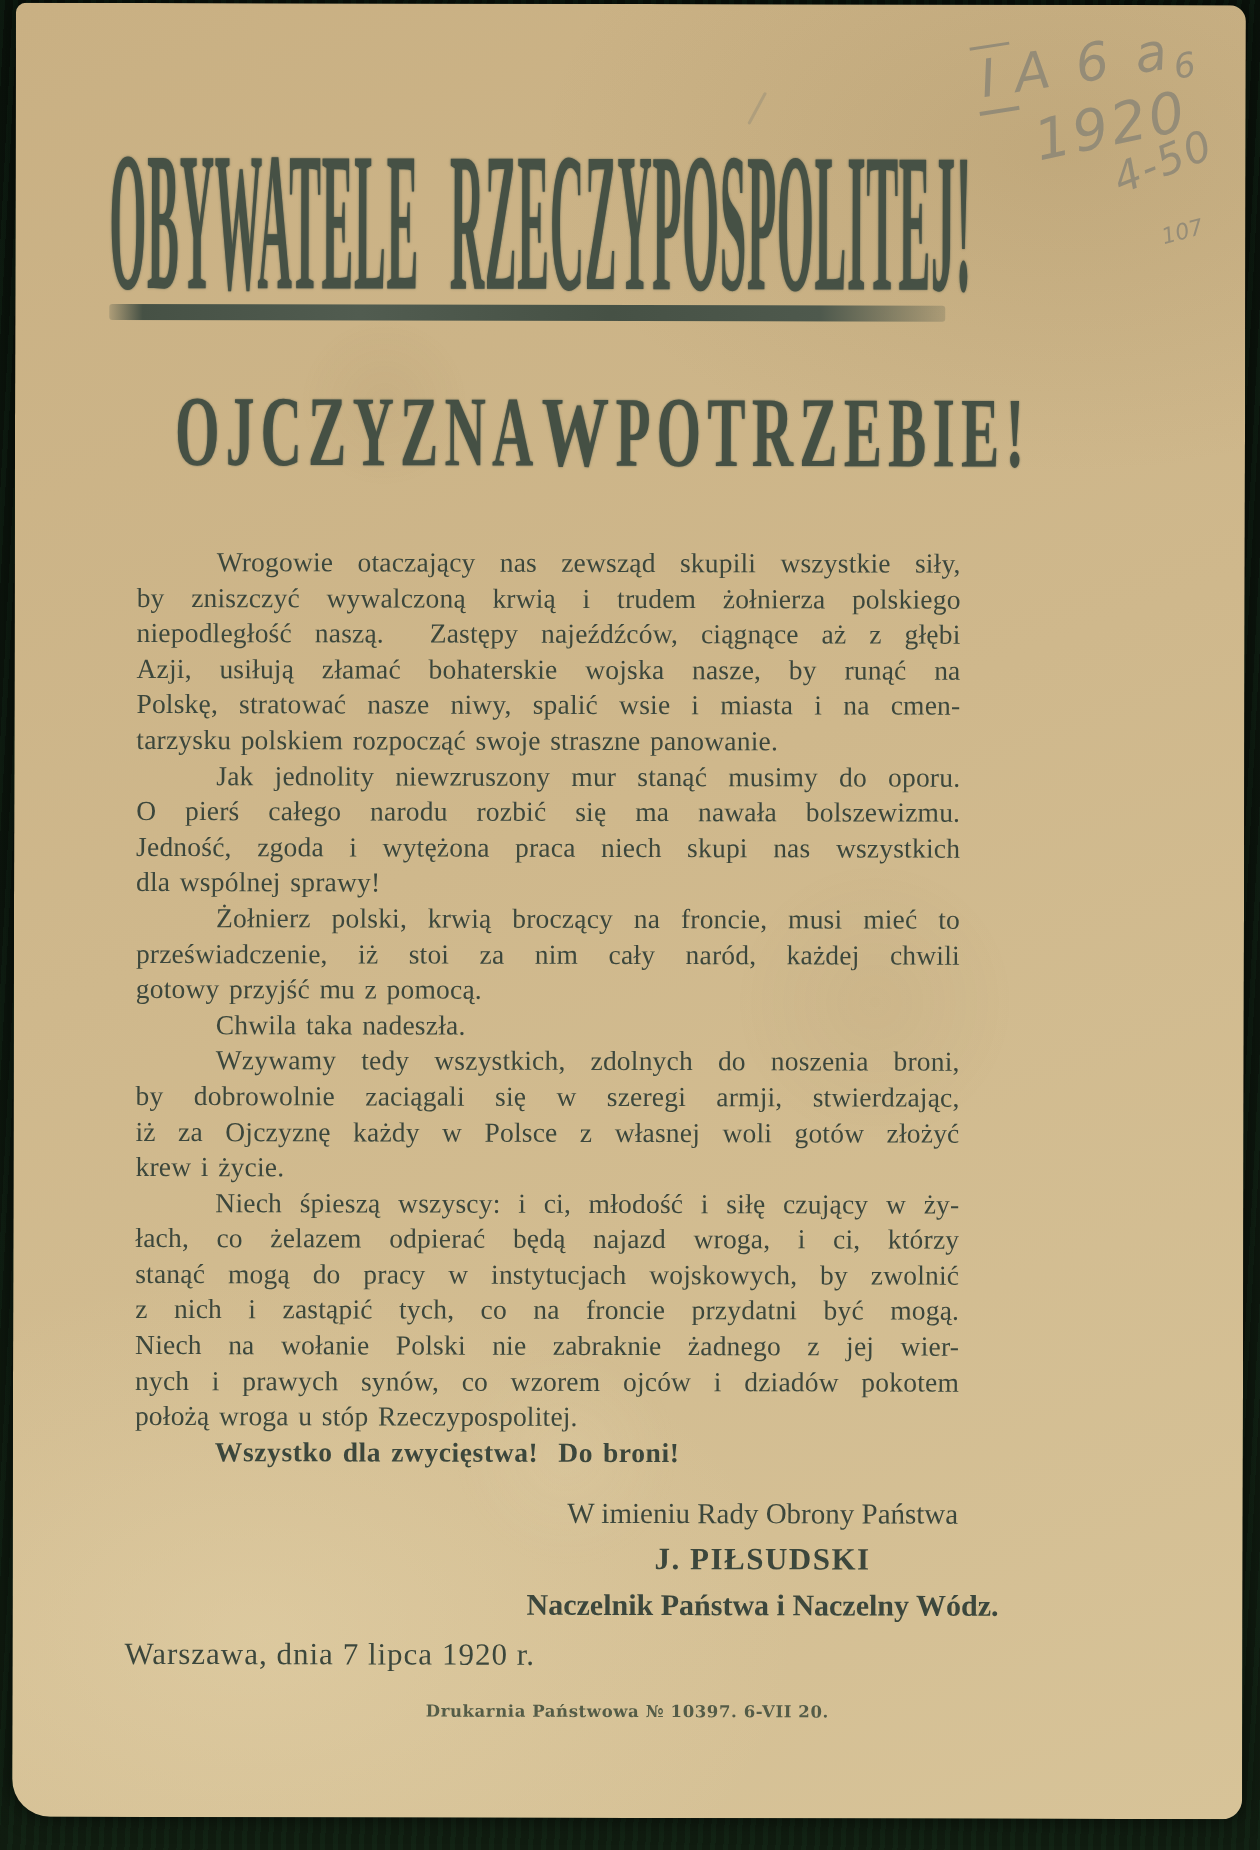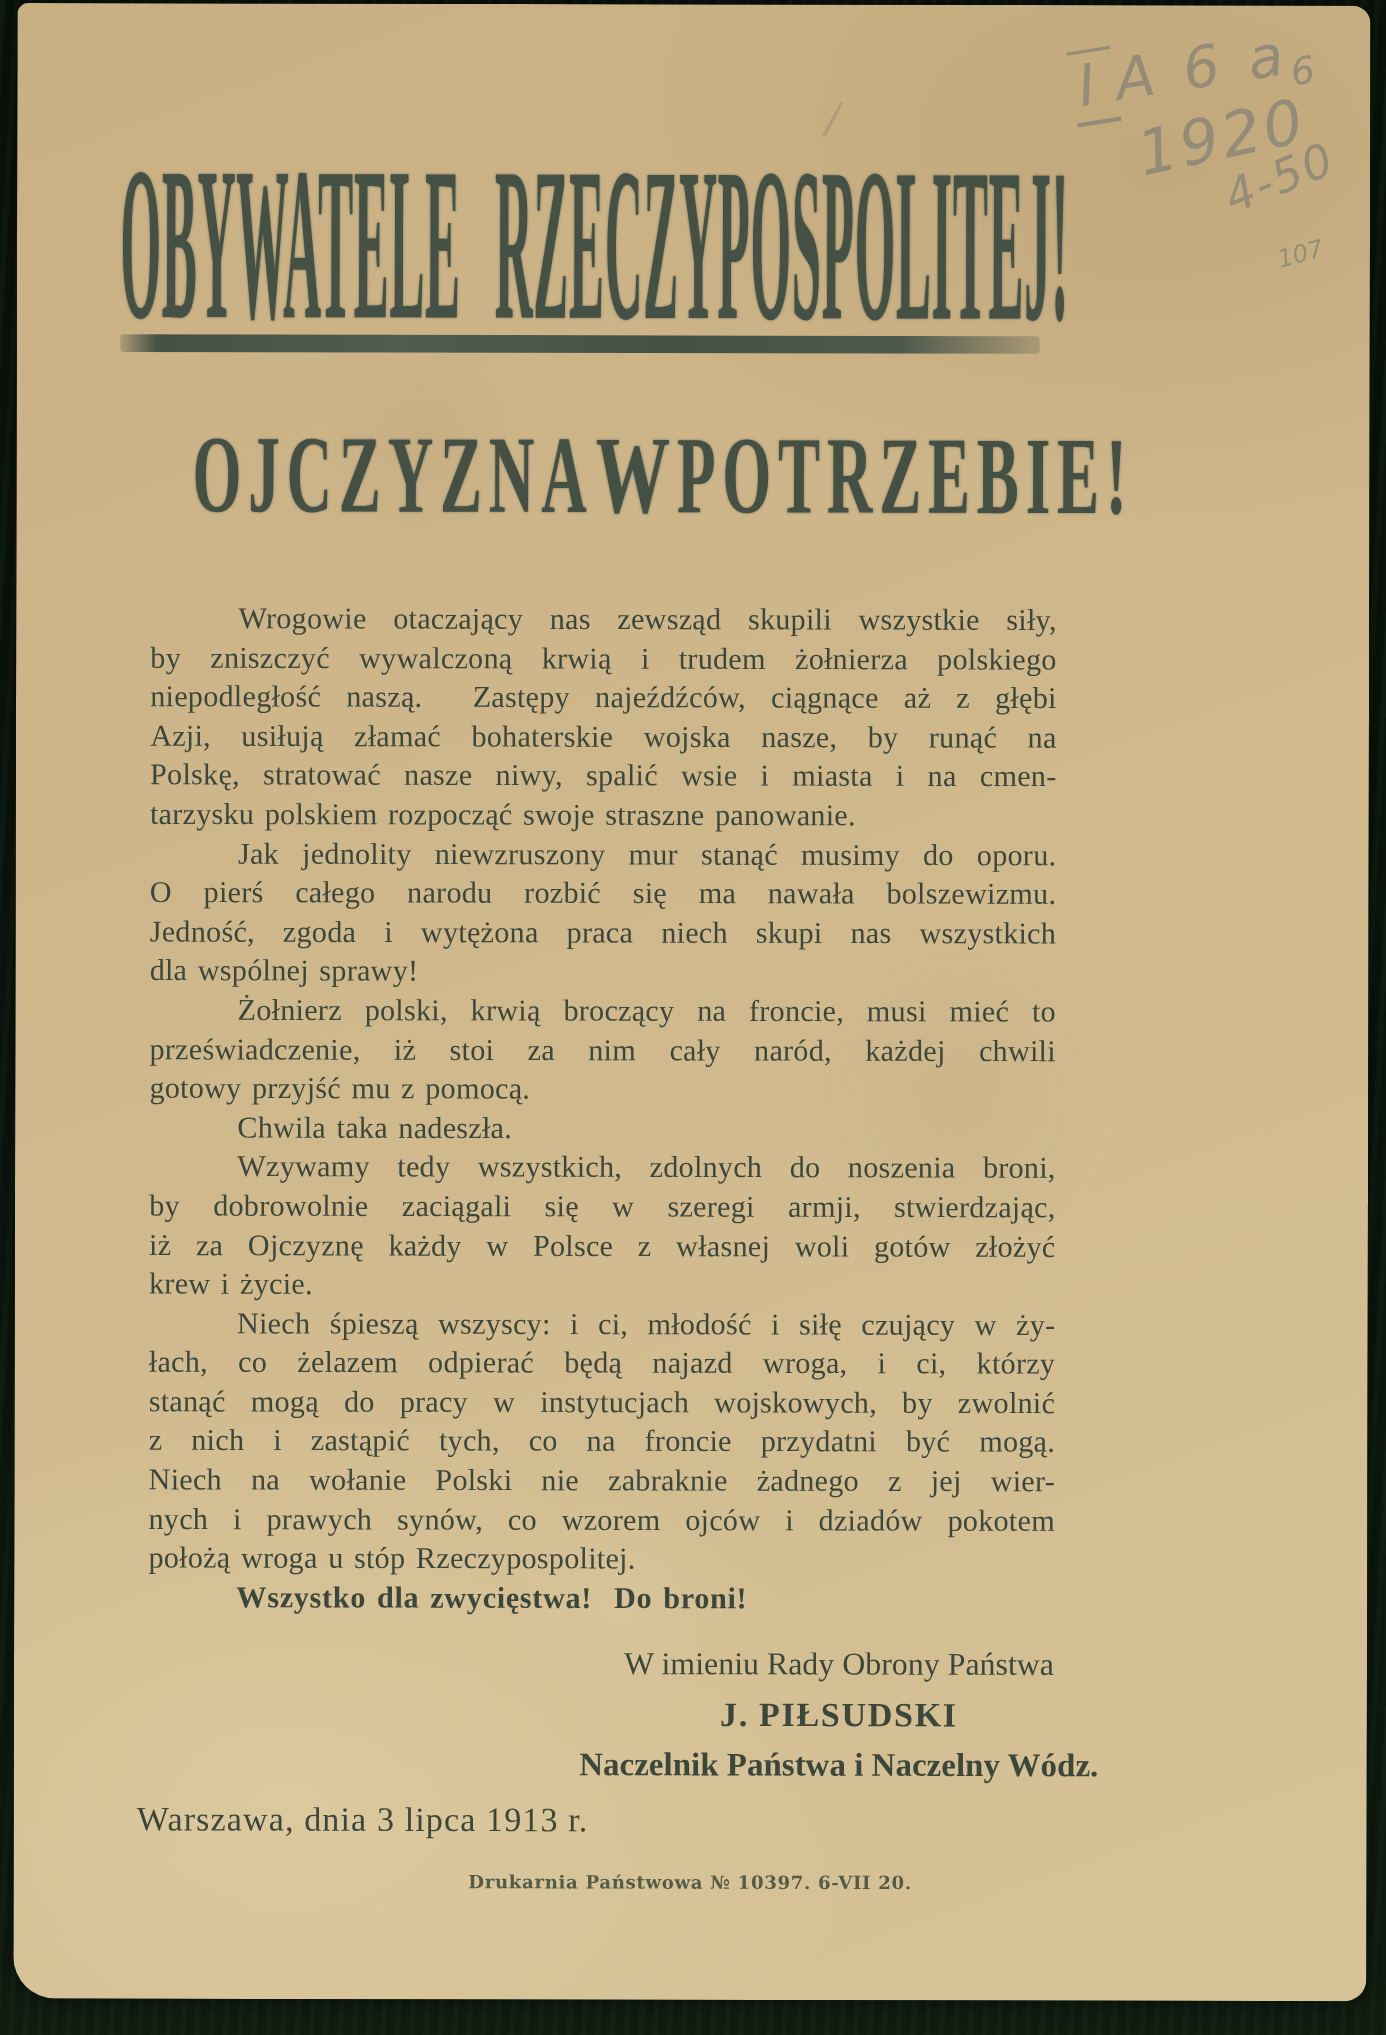--- a/index.html
+++ b/index.html
@@ -178,21 +178,21 @@
         <div class="line plast">położą wroga u stóp Rzeczypospolitej.</div>
         <div class="line first plast bold">Wszystko dla zwycięstwa!&nbsp; Do broni!</div>
       </div>
 
     <div class="signature">
       <div class="sig-line1">W imieniu Rady Obrony Państwa</div>
       <div class="sig-line2">J. PIŁSUDSKI</div>
       <div class="sig-line3">Naczelnik Państwa i Naczelny Wódz.</div>
     </div>
 
-    <div class="dateline">Warszawa, dnia 3 lipca 1913 r.</div>
+    <div class="dateline">Warszawa, dnia 7 lipca 1920 r.</div>
     <div class="imprint">Drukarnia Państwowa № 10397. 6-VII 20.</div>
 
     <div class="pencil ann-shelfmark"><span class="sm-i">I</span><span>A 6 a</span><sub>6</sub></div>
 
     <div class="pencil ann-year">1920</div>
     <div class="pencil ann-price">4-50</div>
     <div class="pencil ann-number">107</div>
     <div class="pencil-mark"></div>
   </div>
 </div>

